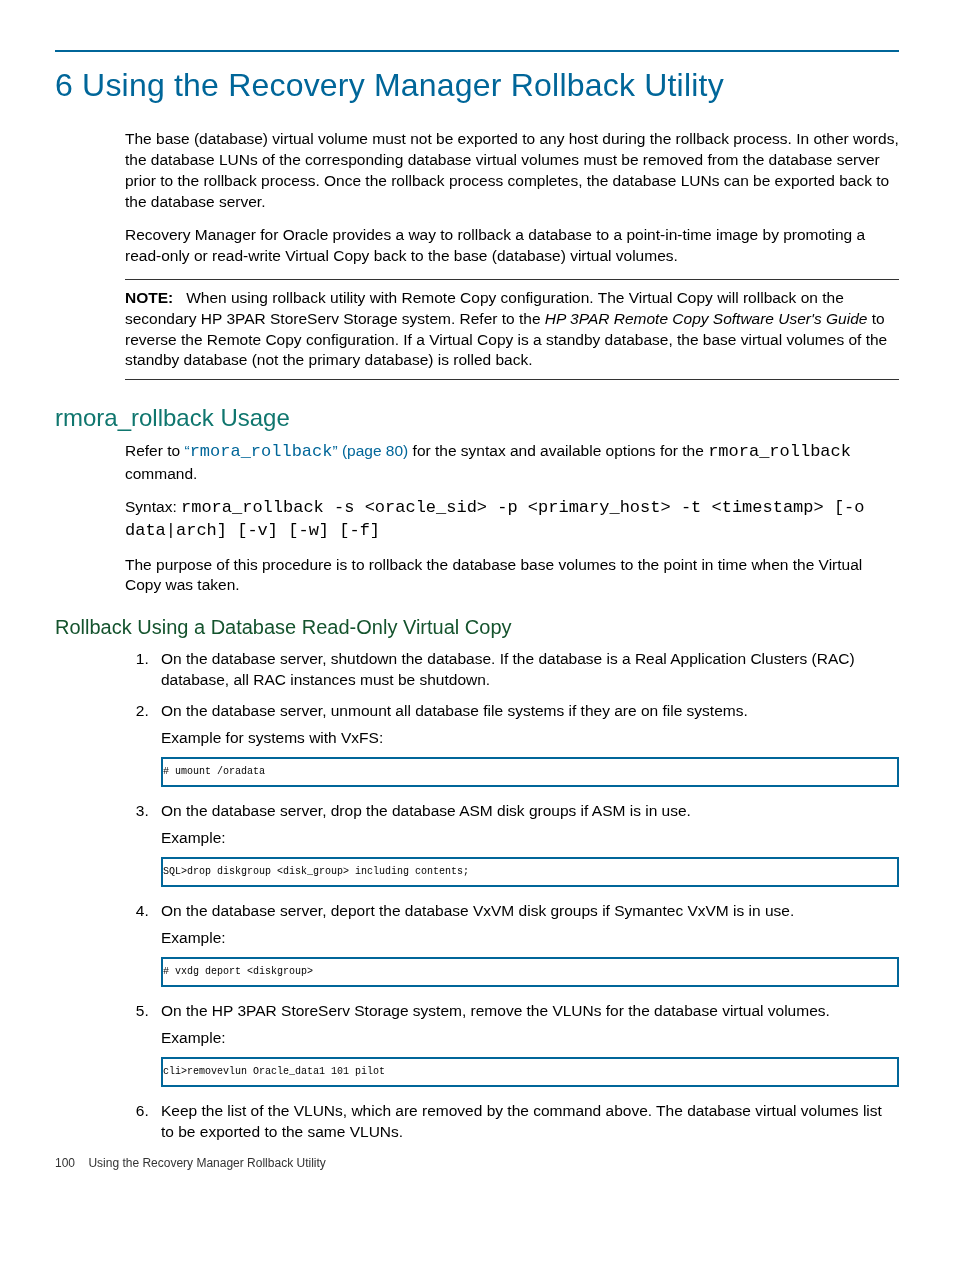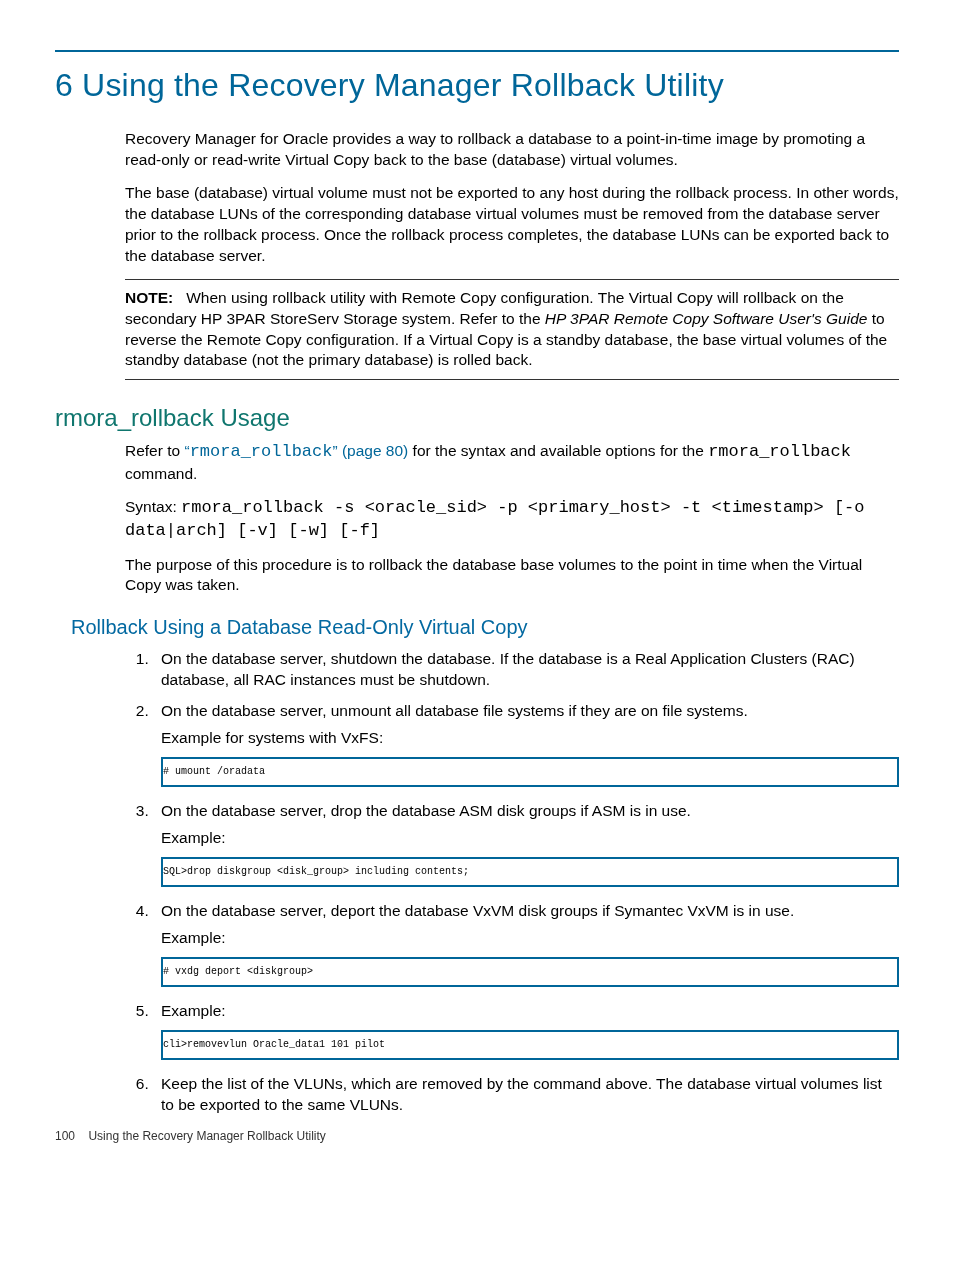--- a/index.html
+++ b/index.html
@@ -33,22 +33,22 @@
     font-family: "Trebuchet MS", "Lucida Sans", Arial, sans-serif;
     font-weight: 300;
     font-size: 24px;
     color: #0f766e;
     margin: 22px 0 6px 0;
   }
   h3.subsection {
     font-family: "Trebuchet MS", "Lucida Sans", Arial, sans-serif;
     font-weight: 300;
     font-size: 20px;
-    color: #0369a1;
-    margin: 18px 0 8px 16px;
+    color: #14532d;
+    margin: 18px 0 8px 0;
   }
   .body-block {
     margin-left: 70px;
   }
   p {
     margin: 0 0 12px 0;
   }
   .note-box {
     border-top: 1px solid #333;
     border-bottom: 1px solid #333;
@@ -105,22 +105,22 @@
 
 <div class="page">
   <div class="top-rule"></div>
 
   <h1 class="chapter">
     <span>6</span>
     <span>Using the Recovery Manager Rollback Utility</span>
   </h1>
 
   <div class="body-block">
+    <p>The base (database) virtual volume must not be exported to any host during the rollback process. In other words, the database LUNs of the corresponding database virtual volumes must be removed from the database server prior to the rollback process. Once the rollback process completes, the database LUNs can be exported back to the database server.</p>
     <p>Recovery Manager for Oracle provides a way to rollback a database to a point-in-time image by promoting a read-only or read-write Virtual Copy back to the base (database) virtual volumes.</p>
-    <p>The base (database) virtual volume must not be exported to any host during the rollback process. In other words, the database LUNs of the corresponding database virtual volumes must be removed from the database server prior to the rollback process. Once the rollback process completes, the database LUNs can be exported back to the database server.</p>
 
     <div class="note-box">
       <span class="note-label">NOTE:</span>&nbsp;&nbsp;&nbsp;<span>When using rollback utility with Remote Copy configuration. The Virtual Copy will rollback on the secondary HP 3PAR StoreServ Storage system. Refer to the </span><span class="italic">HP 3PAR Remote Copy Software User's Guide</span><span> to reverse the Remote Copy configuration. If a Virtual Copy is a standby database, the base virtual volumes of the standby database (not the primary database) is rolled back.</span>
     </div>
   </div>
 
   <h2 class="section">rmora_rollback Usage</h2>
 
   <div class="body-block">
     <p>
@@ -147,20 +147,21 @@
       <span>On the database server, drop the database ASM disk groups if ASM is in use.</span>
       <div class="step-sub">Example:</div>
       <div class="codeblock">SQL&gt;drop diskgroup &lt;disk_group&gt; including contents;</div>
     </li>
     <li>
       <span>On the database server, deport the database VxVM disk groups if Symantec VxVM is in use.</span>
       <div class="step-sub">Example:</div>
       <div class="codeblock"># vxdg deport &lt;diskgroup&gt;</div>
     </li>
     <li>
+      <span>On the HP 3PAR StoreServ Storage system, remove the VLUNs for the database virtual volumes.</span>
       <div class="step-sub">Example:</div>
       <div class="codeblock">cli&gt;removevlun Oracle_data1 101 pilot</div>
     </li>
     <li>
       <span>Keep the list of the VLUNs, which are removed by the command above. The database virtual volumes list to be exported to the same VLUNs.</span>
     </li>
   </ol>
 
   <div class="footer">
     <span class="pgnum">100</span>

